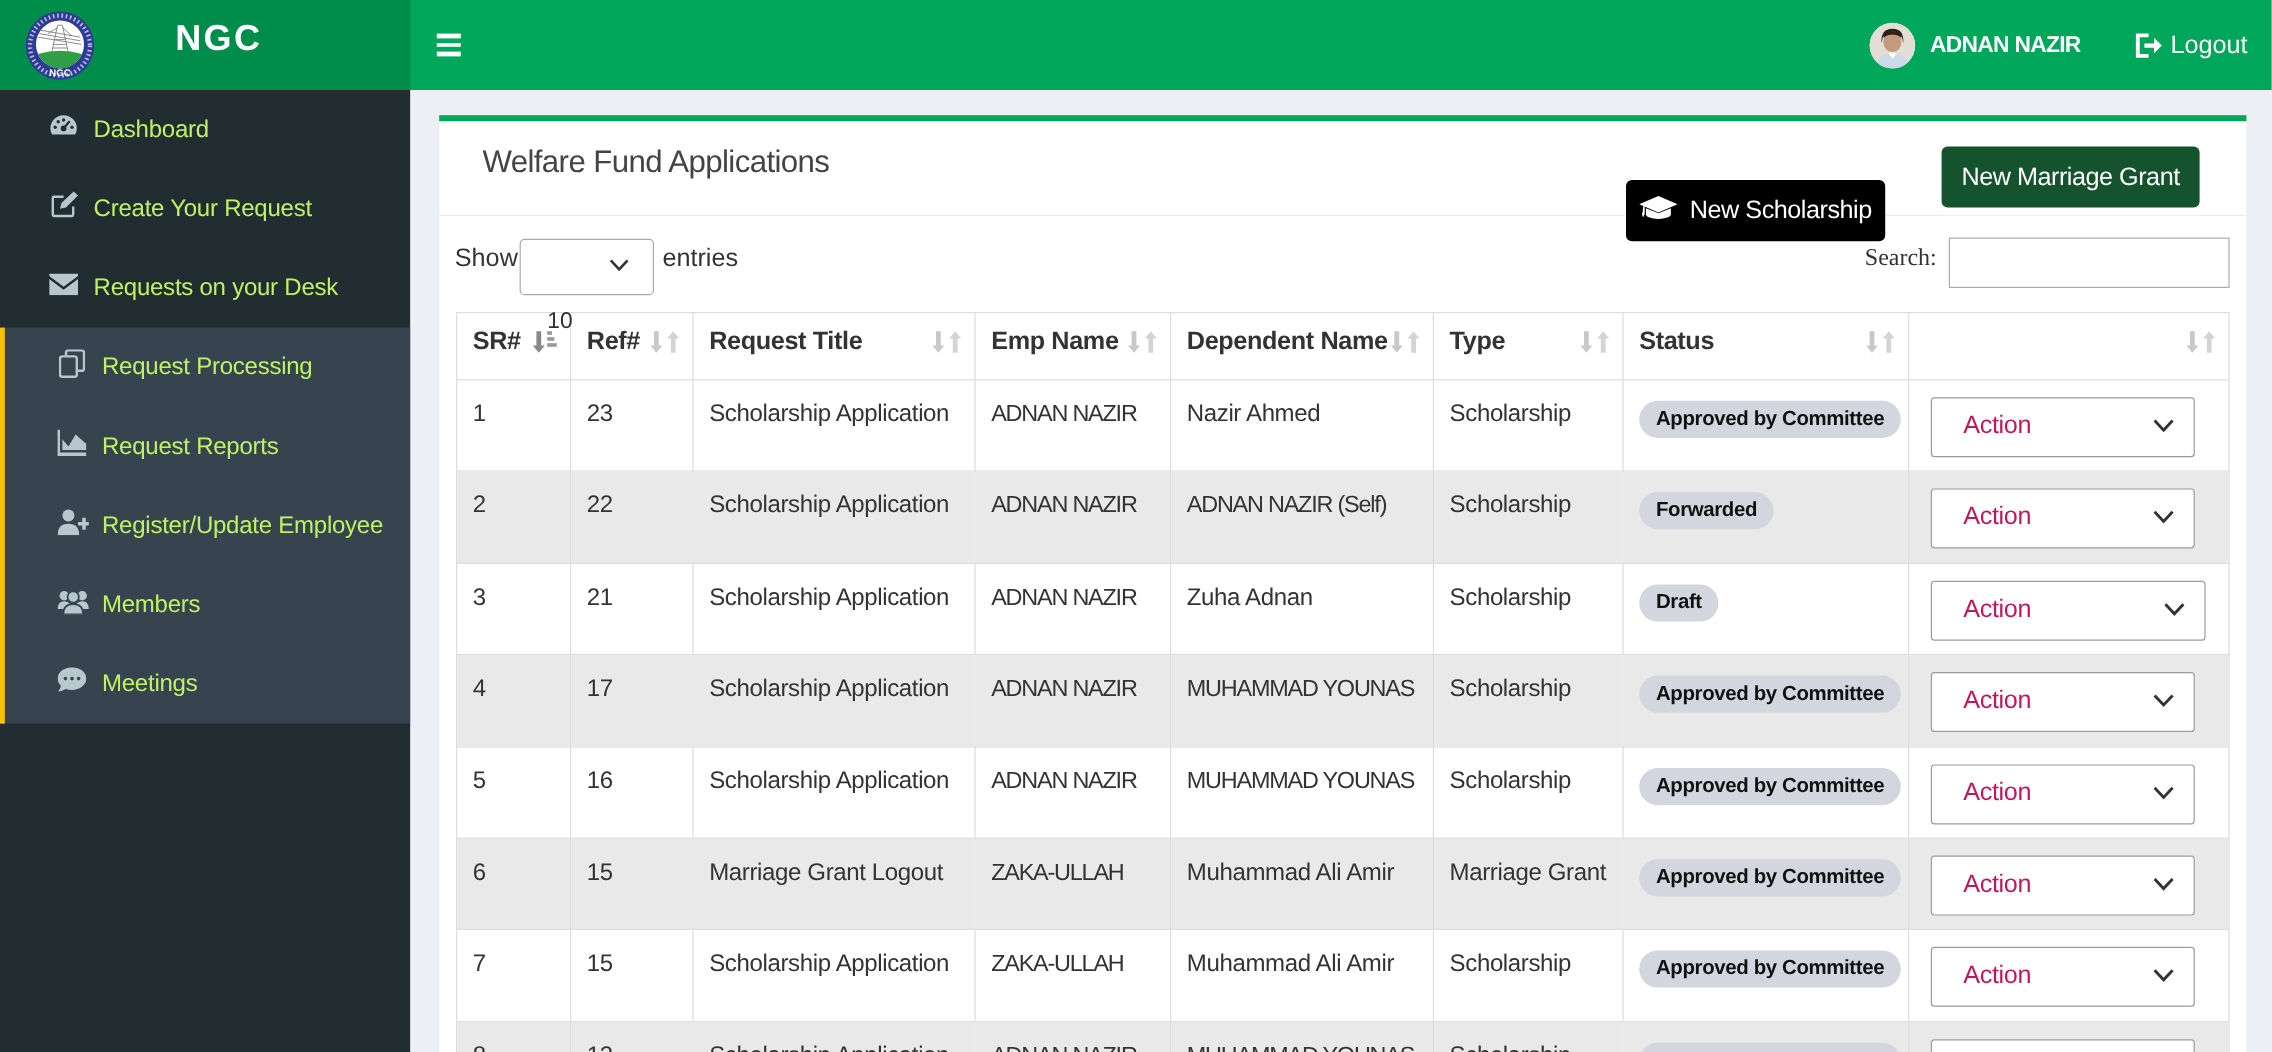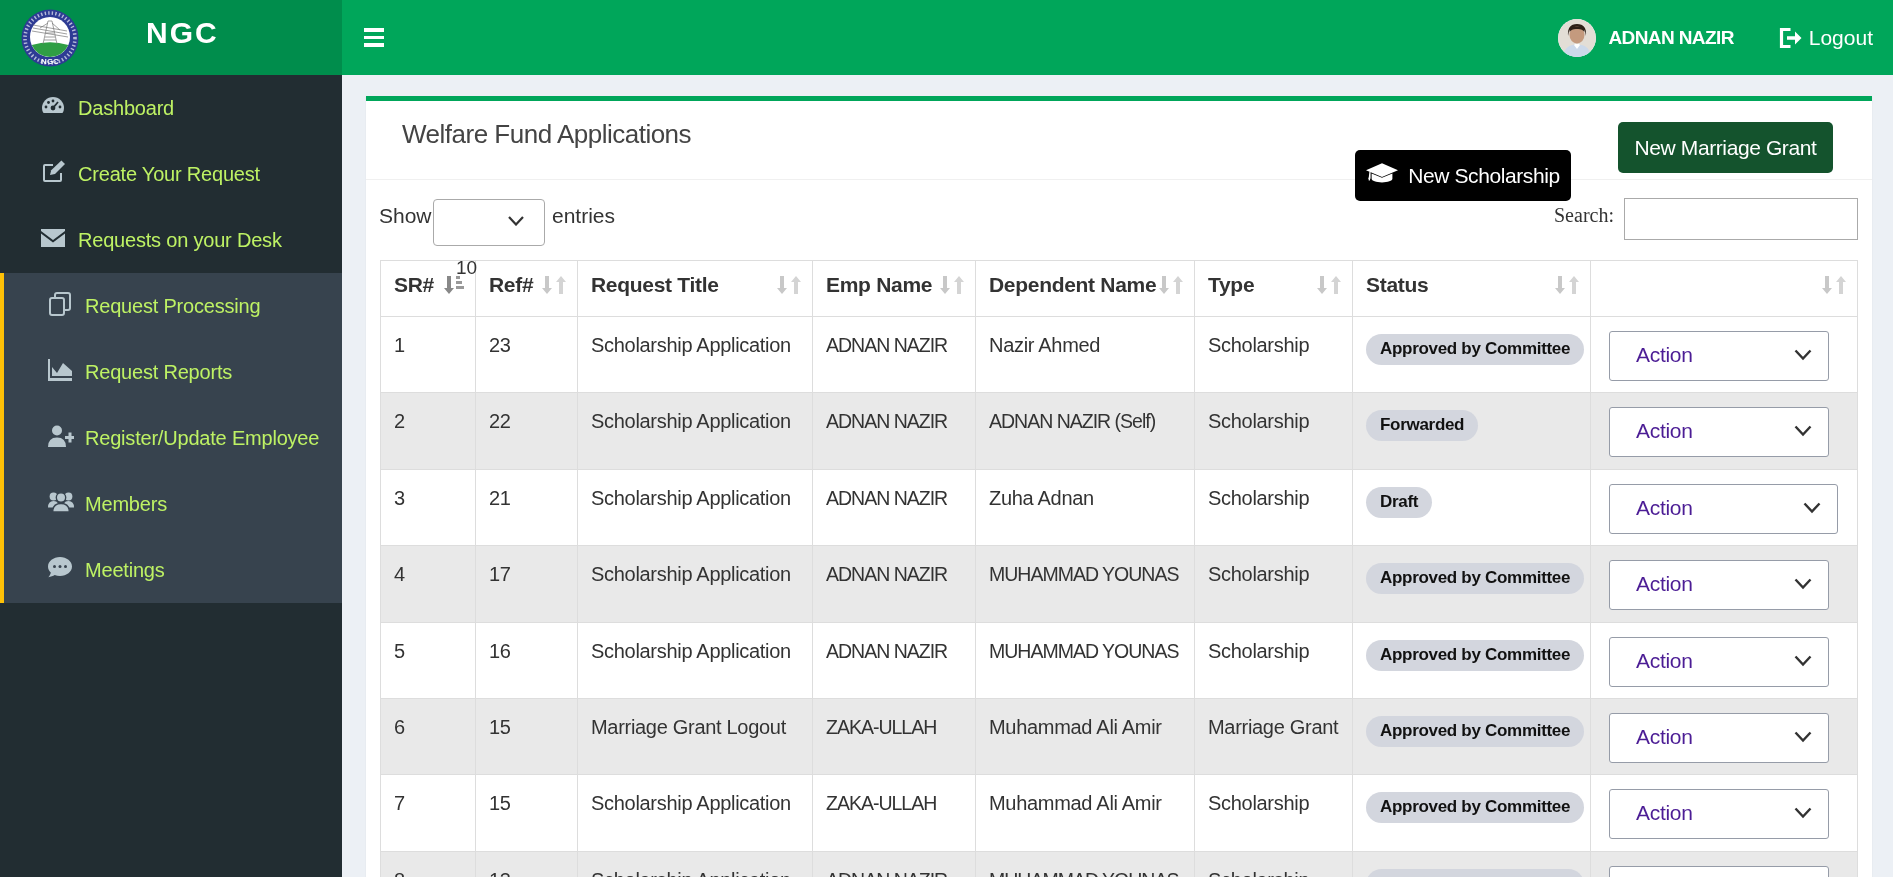--- a/index.html
+++ b/index.html
@@ -41,21 +41,21 @@
 table { border-collapse:collapse; table-layout:fixed; margin-left:14px; width:1477px; }
 th, td { border:1px solid #ddd; font-size:20px; letter-spacing:-0.3px; color:#333; vertical-align:top; overflow:hidden; white-space:nowrap; }
 th { height:56px; text-align:left; padding:12px 0 0 13px; font-size:21px; position:relative; }
 td { height:76.4px; padding:17px 0 0 13px; }
 tr.odd { background:#fff; }
 tr.even { background:#e9e9e9; }
 .sort { position:absolute; right:10px; top:14px; }
 .badge { display:inline-block; background:#d3d6de; color:#111; font-weight:bold; font-size:17px; letter-spacing:-0.3px; border-radius:16px; padding:5px 14px 6px; }
 .acell { position:relative; }
 .uc { letter-spacing:-1px; font-size:19.5px; }
-.sel { position:absolute; left:18px; top:14px; width:220px; height:50px; border:1px solid #969ca8; border-radius:3px; background:#fff; font-size:21px; color:#4c1d95;padding-left:48px; }
+.sel { position:absolute; left:18px; top:14px; width:220px; height:50px; border:1px solid #969ca8; border-radius:3px; background:#fff; font-size:21px; color:#be185d;padding-left:48px; }
 .sel span { position:absolute; left:26px; top:11px; }
 .sel svg { position:absolute; right:16px; top:17px; }
 </style>
 </head>
 <body>
 
 <div class="navbar">
   <div class="logo">
     <svg class="emblem" width="58" height="58" viewBox="0 0 58 58">
       <circle cx="29" cy="29" r="28.5" fill="#2e3b94"></circle>

